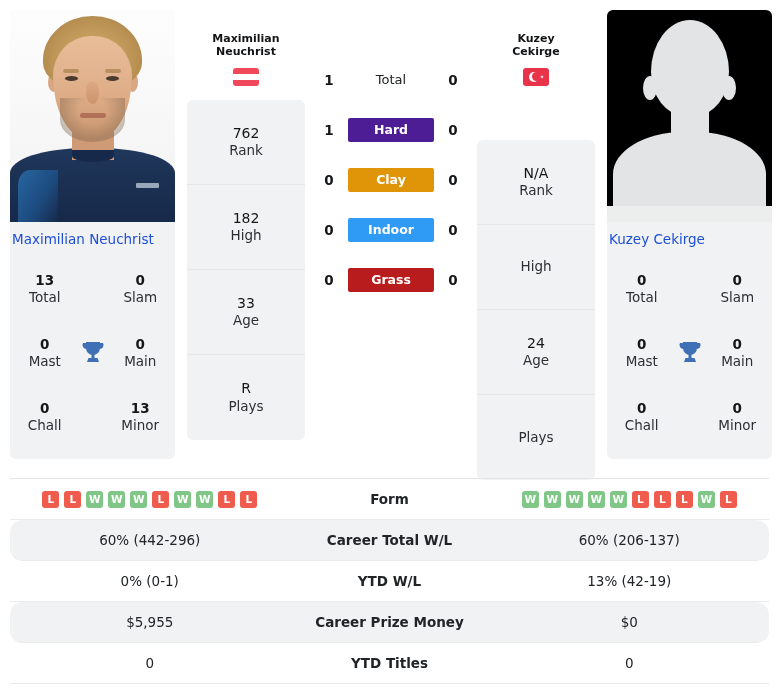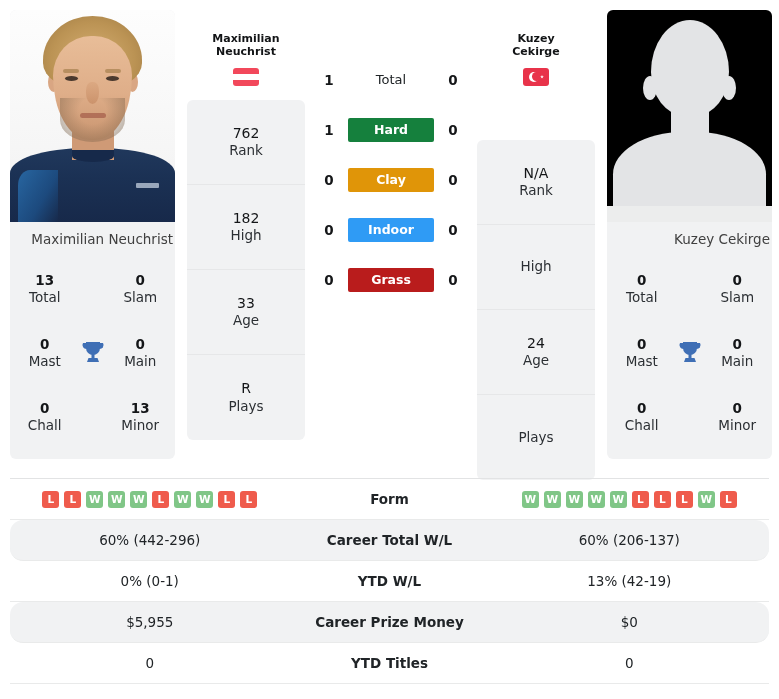--- a/index.html
+++ b/index.html
@@ -29,23 +29,23 @@
     border-radius: 6px;
     overflow: hidden;
   }
   .photo-frame {
     width: 100%;
     height: 212px;
     position: relative;
     overflow: hidden;
   }
   .photo-name {
-    text-align: right;
+    text-align: left;
     font-size: 13.5px;
-    color: #404040;
+    color: #1d4ed8;
     padding: 9px 2px 10px 2px;
     line-height: 1.2;
   }
 
   
   .ph-left { background: linear-gradient(#fdfdfd 0%, #f7f7f7 55%, #f2f2f2 100%); }
   .pl-hair {
     position: absolute; left: 33px; top: 6px; width: 99px; height: 74px;
     background: radial-gradient(ellipse at 50% 60%, #d6b074 0%, #bb9354 60%, #9d7942 100%);
     border-radius: 52% 52% 44% 44% / 62% 62% 38% 38%;
@@ -402,21 +402,21 @@
     </div>
 
     <div class="center-col">
       <div class="surf-row">
         <div class="surf-num">1</div>
         <div class="surf-pill plain">Total</div>
         <div class="surf-num">0</div>
       </div>
       <div class="surf-row">
         <div class="surf-num">1</div>
-        <div class="surf-pill" style="background:#15803d">Hard</div>
+        <div class="surf-pill" style="background:#4c1d95">Hard</div>
         <div class="surf-num">0</div>
       </div>
       <div class="surf-row">
         <div class="surf-num">0</div>
         <div class="surf-pill" style="background:#e09508">Clay</div>
         <div class="surf-num">0</div>
       </div>
       <div class="surf-row">
         <div class="surf-num">0</div>
         <div class="surf-pill" style="background:#2f9bf5">Indoor</div>

